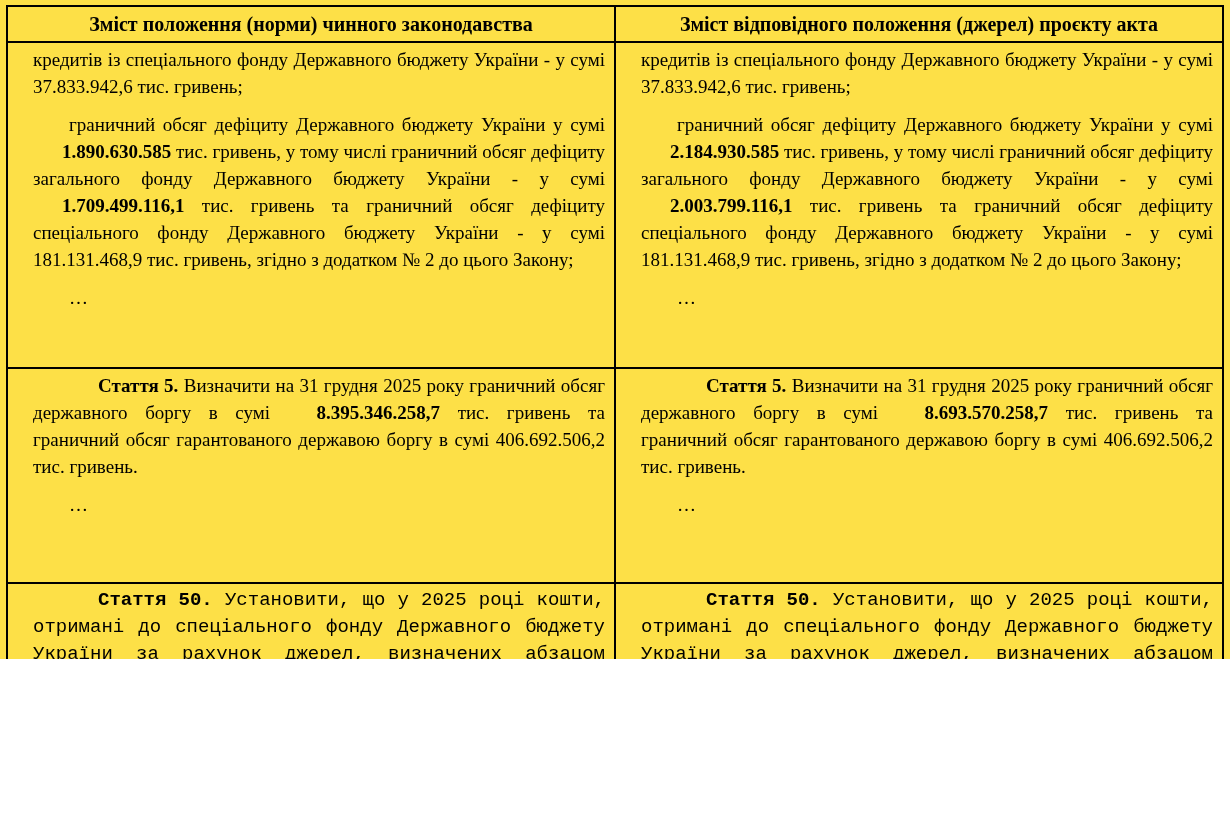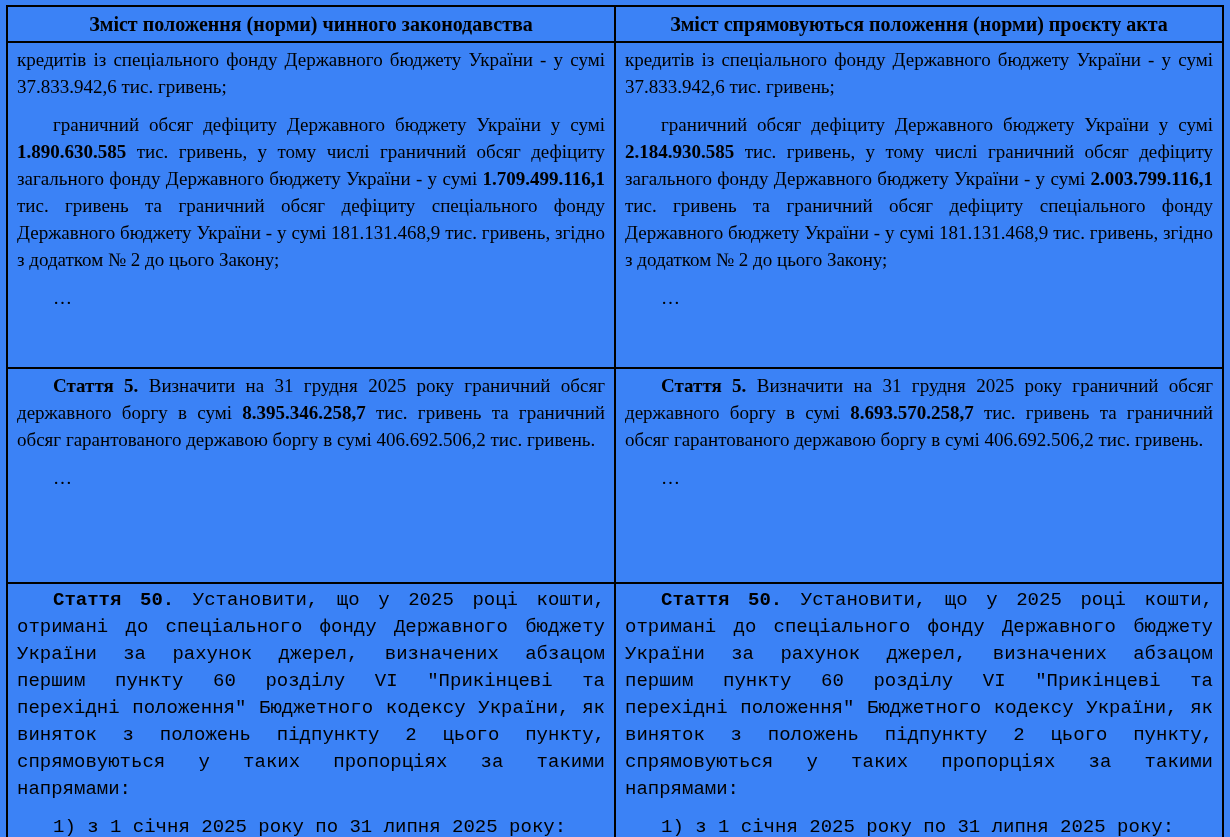--- a/index.html
+++ b/index.html
@@ -7,22 +7,22 @@
   body {
     width: 1230px;
     height: 837px;
     background: #ffffff;
     font-family: "Liberation Serif", "DejaVu Serif", serif;
     color: #000000;
   }
   .page {
     position: relative;
     width: 1230px;
-    height: 837px;
-    background: #3b82f6;
+    height: 659px;
+    background: #fde047;
     overflow: hidden;
   }
   table.compare {
     position: absolute;
     left: 6px;
     top: 5px;
     width: 1218px;
     height: 827px;
     border-collapse: collapse;
     table-layout: fixed;
@@ -34,45 +34,45 @@
     width: 50%;
     height: 36px;
     font-size: 20px;
     font-weight: bold;
     text-align: center;
     vertical-align: middle;
     padding: 2px 8px;
   }
   td {
     vertical-align: top;
-    padding: 3px 9px 2px 9px;
+    padding: 3px 9px 2px 25px;
     font-size: 19px;
     line-height: 27px;
   }
   tr.row-0 { height: 326px; }
   tr.row-1 { height: 215px; font-family: Liberation Serif, serif; }
   tr.row-2 { height: 246px; font-family: Liberation Mono, monospace; }
   td p {
     margin: 0 0 11px 0;
     text-align: justify;
     text-justify: inter-word;
   }
   td p.flush  { text-indent: 0; }
   td p.indent { text-indent: 36px; }
-  td p b { font-weight: bold; }
+  td p b { font-weight: bold; margin-left: 29px; }
 </style>
 </head>
 <body>
 
 <div class="page">
   <table class="compare">
     <thead>
       <tr>
         <th>Зміст положення (норми) чинного законодавства</th>
-        <th>Зміст спрямовуються положення (норми) проєкту акта</th>
+        <th>Зміст відповідного положення (джерел) проєкту акта</th>
       </tr>
     </thead>
     <tbody>
 
     <tr class="row-0">
           <td>
             <p class="flush"><span>кредитів із спеціального фонду Державного бюджету України - у сумі 37.833.942,6 тис. гривень;</span></p>
             <p class="indent"><span>граничний обсяг дефіциту Державного бюджету України у сумі </span><b>1.890.630.585</b><span> тис. гривень, у тому числі граничний обсяг дефіциту загального фонду Державного бюджету України - у сумі </span><b>1.709.499.116,1</b><span> тис. гривень та граничний обсяг дефіциту спеціального фонду Державного бюджету України - у сумі 181.131.468,9 тис. гривень, згідно з додатком № 2 до цього Закону;</span></p>
             <p class="indent"><span>…</span></p>
           </td>

